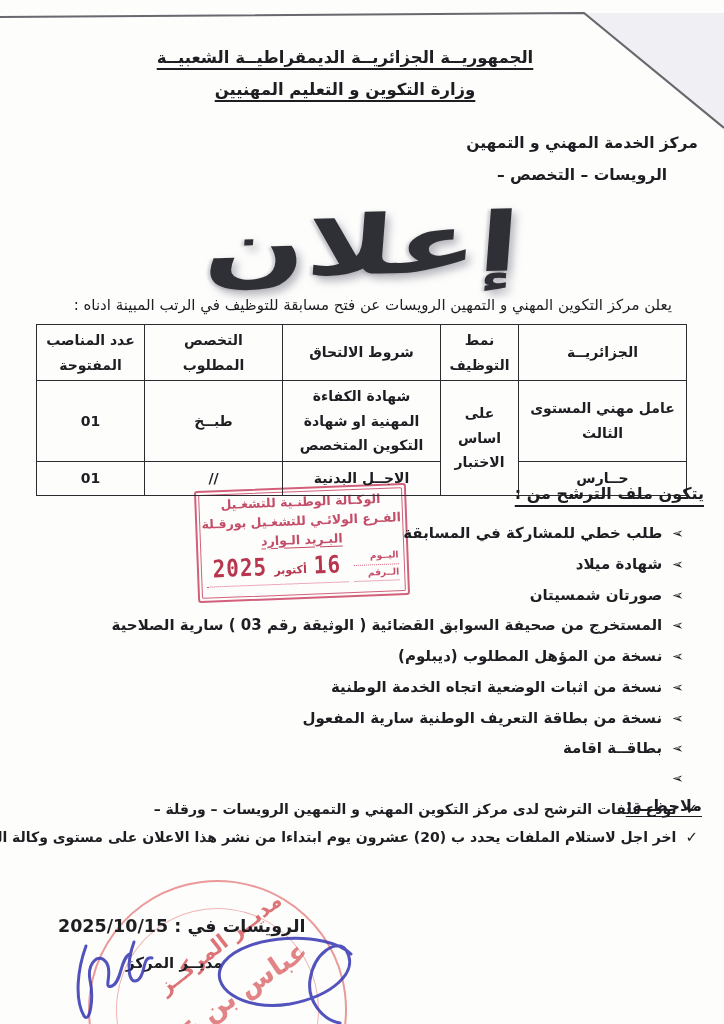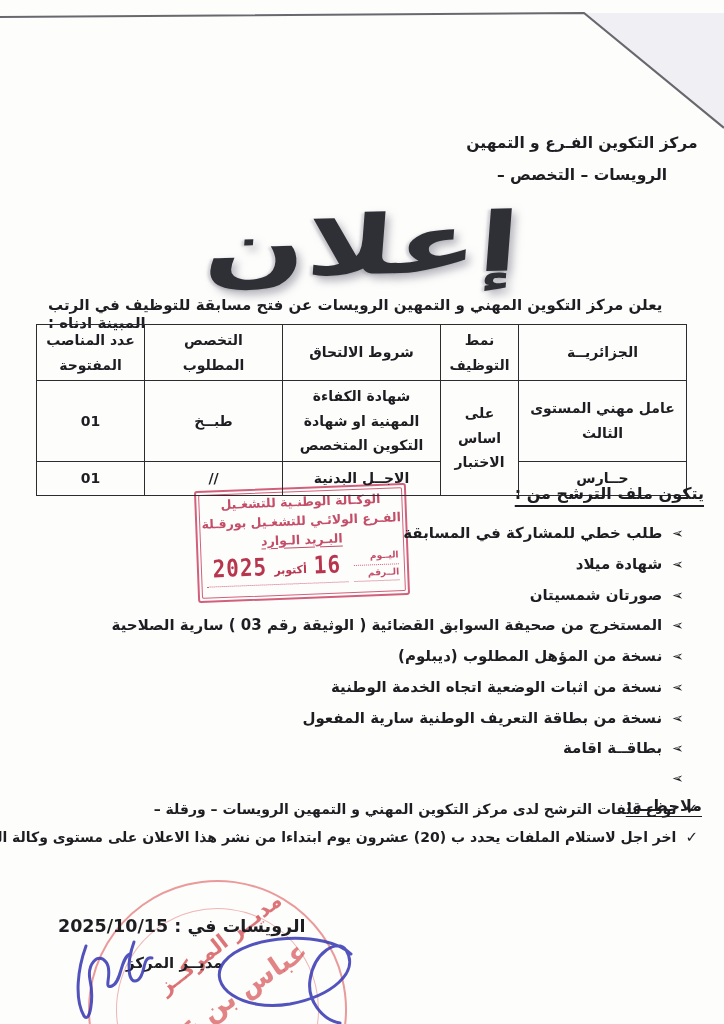--- a/index.html
+++ b/index.html
@@ -16,22 +16,22 @@
     text-decoration:underline;text-underline-offset:5px;text-decoration-thickness:1.5px;}
   .center-block{position:absolute;top:128px;right:12px;width:260px;text-align:center;
     font-weight:bold;font-size:15.5px;line-height:2.05;z-index:2;}
   
   .big-title{
     position:absolute;top:198px;left:0;width:724px;text-align:center;
     font-size:82px;font-weight:bold;color:#2f2f36;z-index:2;
     transform:scaleX(1.45) skewX(-5deg) rotate(-2deg);
     text-shadow:3px 5px 7px rgba(120,120,135,.55), -2px 1px 2px rgba(150,150,160,.35);
   }
-  .intro{position:absolute;top:296px;right:28px;width:648px;text-align:left;
-    font-weight:bold;font-size:15px;z-index:2;}
+  .intro{position:absolute;top:296px;right:52px;width:648px;text-align:right;
+    font-weight:normal;font-size:15px;z-index:2;}
   
   .jobs-table{position:absolute;top:324px;right:37px;border-collapse:collapse;
     table-layout:fixed;z-index:2;background:transparent;}
   .jobs-table th,.jobs-table td{
     border:1.7px solid #2b2b30;text-align:center;vertical-align:middle;
     font-weight:bold;font-size:14px;line-height:1.75;padding:3px 6px;}
   
   .docs-heading{position:absolute;top:484px;right:20px;font-weight:bold;font-size:16px;
     text-decoration:underline;text-underline-offset:6px;text-decoration-thickness:1.5px;z-index:2;}
   .docs-list{position:absolute;top:524px;right:40px;width:660px;z-index:3;}
@@ -81,23 +81,27 @@
 </head>
 <body>
 
 <div class="page">
 
   <svg class="fold-svg" width="724" height="150">
     <polygon points="584,13 724,13 724,128" fill="#f0f0f4"></polygon>
     <polyline points="0,17 584,13 724,128" fill="none" stroke="#4d4d55" stroke-width="2.2" opacity="0.85"></polyline>
   </svg>
 
+  <div class="gov-header">
+    <div class="gov-line">الجمهوريــة الجزائريــة الديمقراطيــة الشعبيــة</div>
+    <div class="gov-line">وزارة التكوين و التعليم المهنيين</div>
+  </div>
 
   <div class="center-block">
-    <div>مركز التكوين الفـرع و التمهين</div>
+    <div>مركز الخدمة المهني و التمهين</div>
     <div>الرويسات – التخصص –</div>
   </div>
 
   <div class="big-title">إعلان</div>
 
   <div class="intro">يعلن مركز التكوين المهني و التمهين الرويسات عن فتح مسابقة للتوظيف في الرتب المبينة ادناه :</div>
 
   <table class="jobs-table" dir="rtl">
     <colgroup>
       <col style="width:168px">

